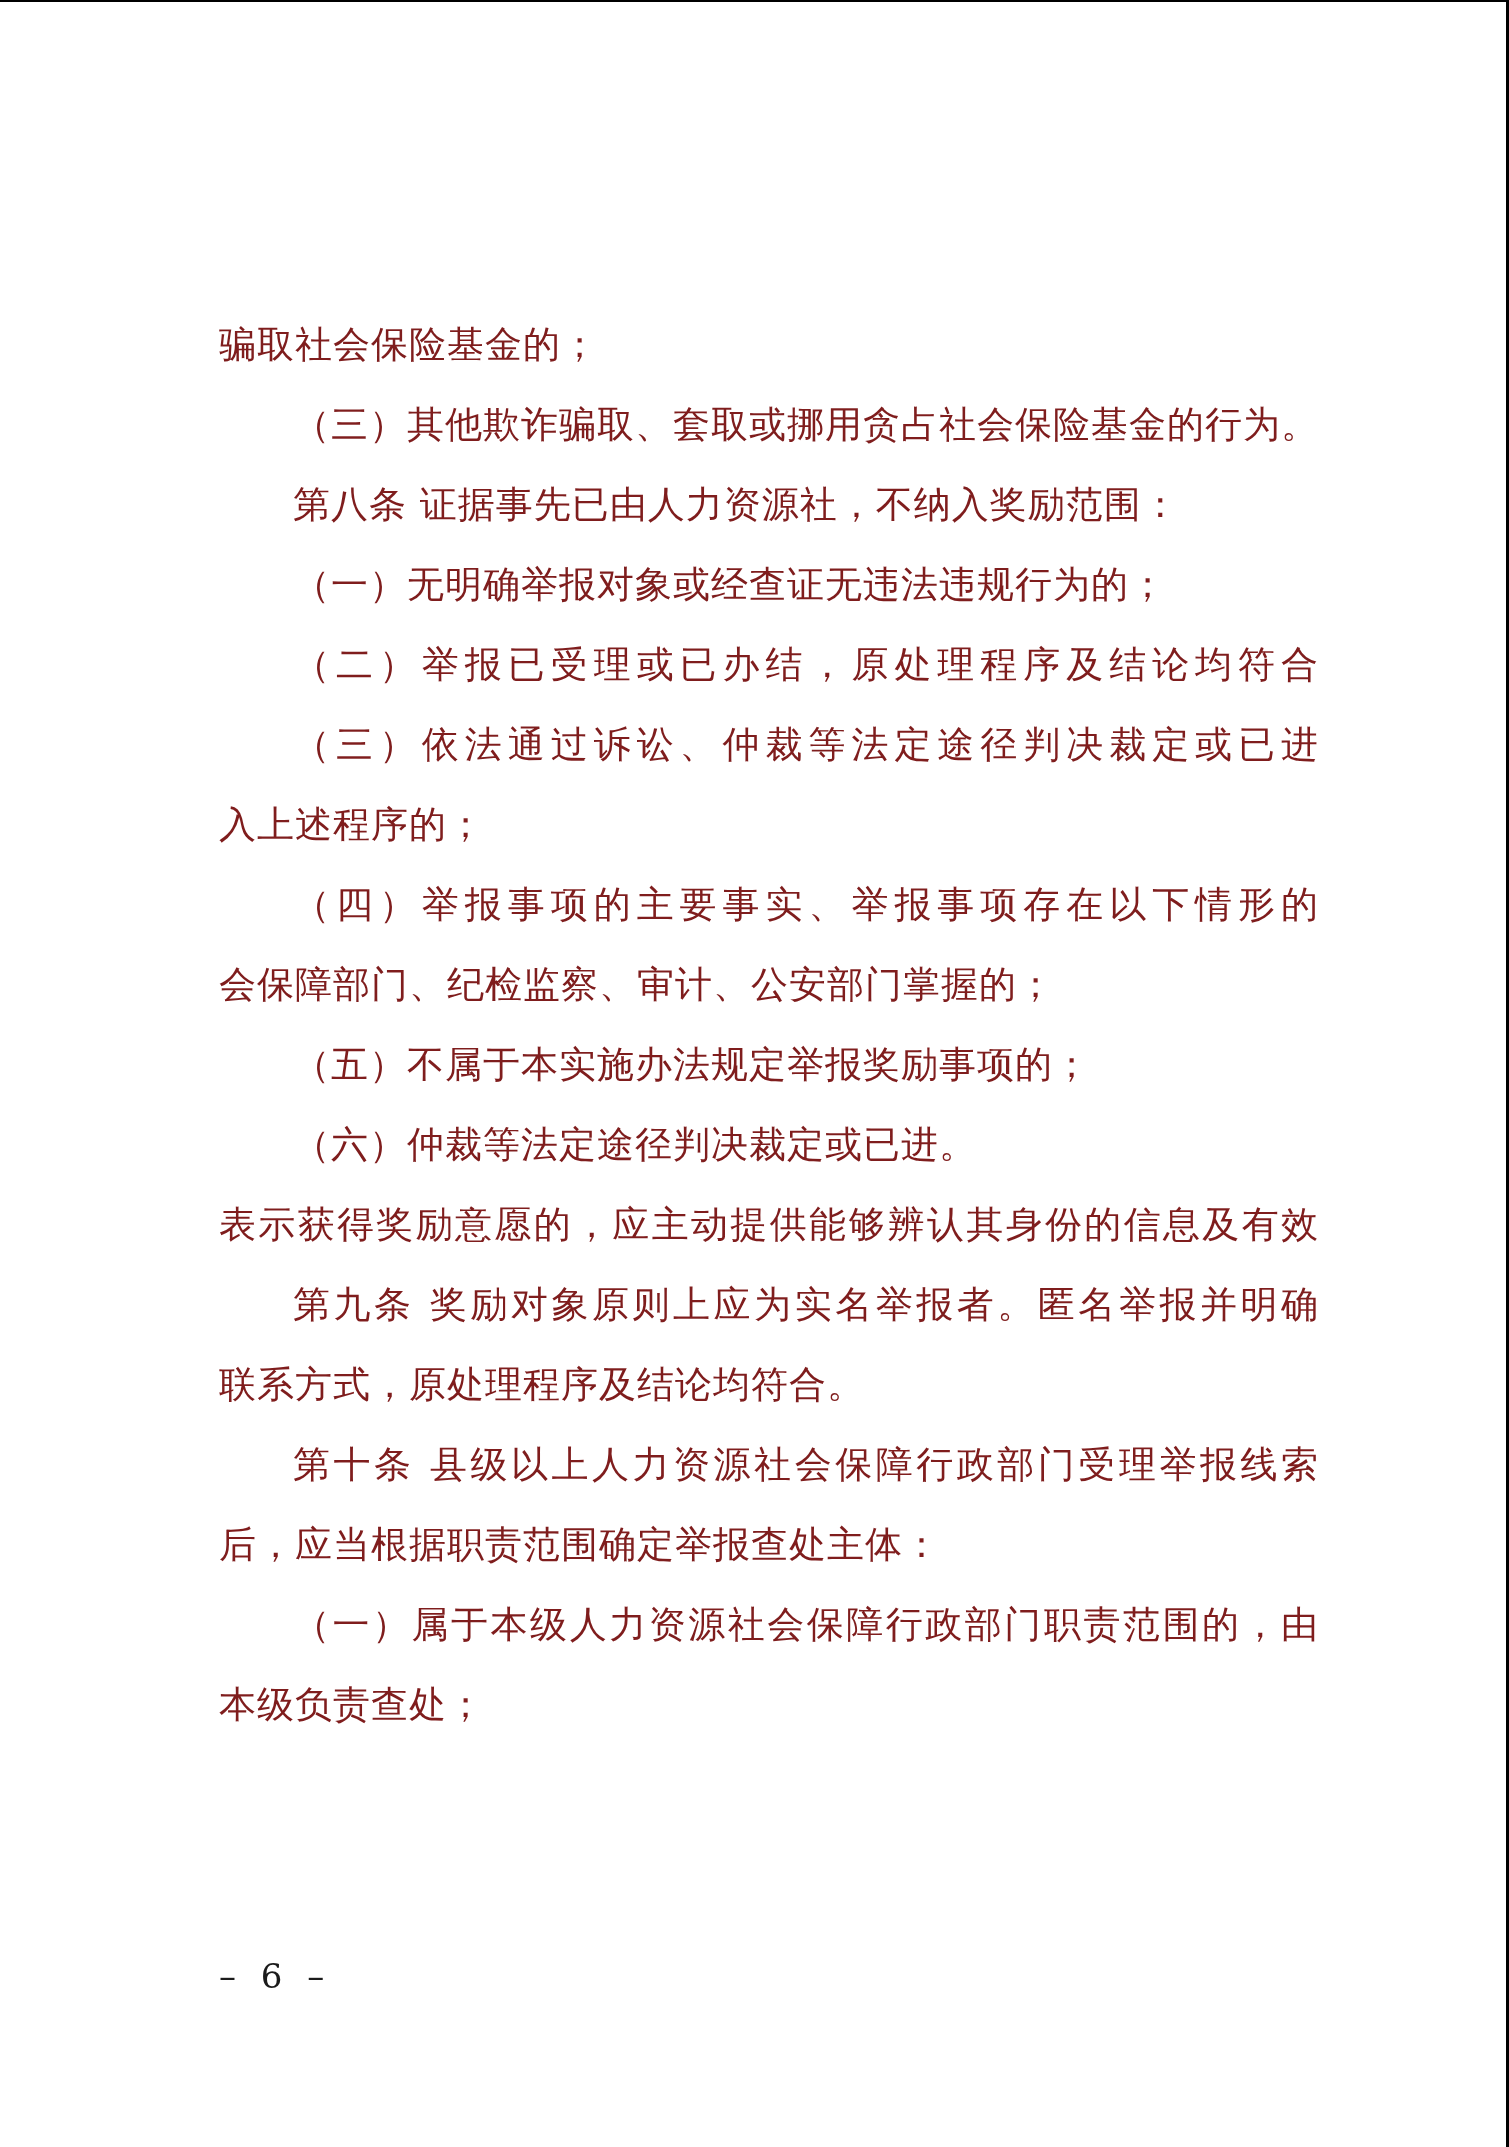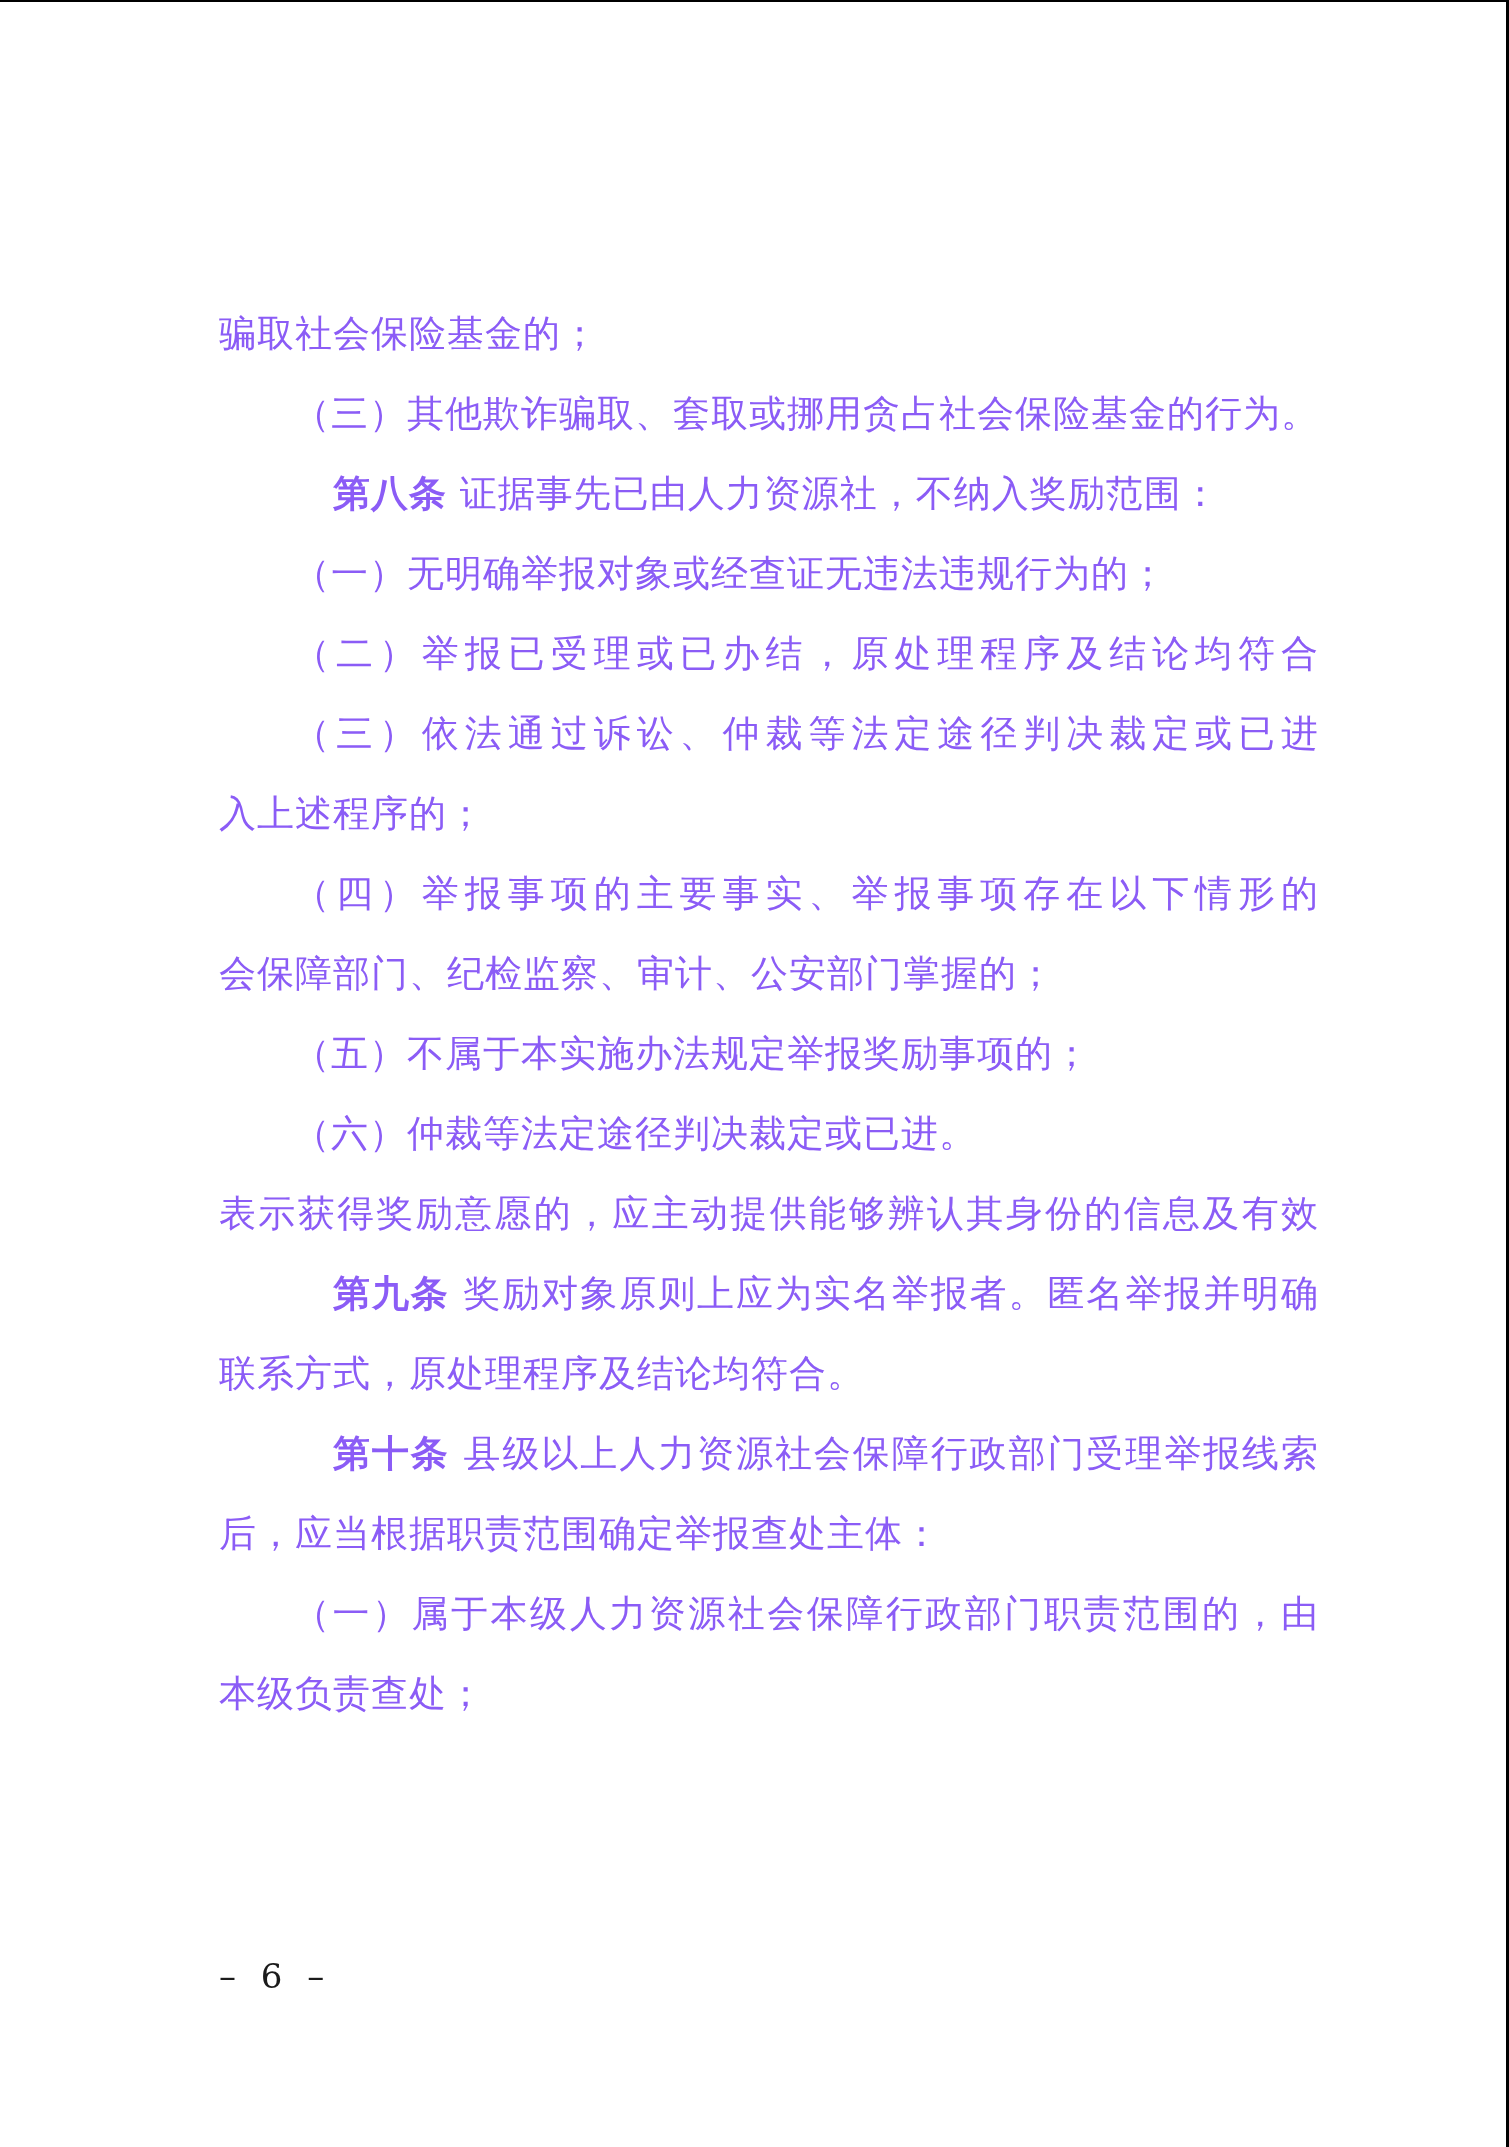--- a/index.html
+++ b/index.html
@@ -17,40 +17,39 @@
     width: 100%; height: 2px; background: #000;
   }
   .edge-right {
     position: absolute; top: 0; right: 0;
     width: 3px; height: 100%; background: #000;
   }
   
   .doc {
     position: absolute;
     left: 219px;
-    top: 294px;
+    top: 305px;
     width: 1100px;
     font-size: 37px;
     letter-spacing: 1px;
-    color: #8b5cf6;
+    color: #7f1d1d;
   }
   .ln {
     height: 80px;
     line-height: 80px;
     text-align: left;
   }
   .ln.ind { padding-left: 74px; }        
   .ln.fj  {                               
     text-align: justify;
     text-align-last: justify;
   }
   .lead {                                 
-    font-weight: 700;
+    font-weight: 400;
     font-family: "DejaVu Sans", "Liberation Sans", sans-serif;
-    margin-left: 40px;
   }
   .footer {
     position: absolute;
     left: 219px;
     top: 1956px;
     font-size: 34px;
     line-height: 40px;
     color: #1b1b1b;
     word-spacing: 10px;
     letter-spacing: 2px;

